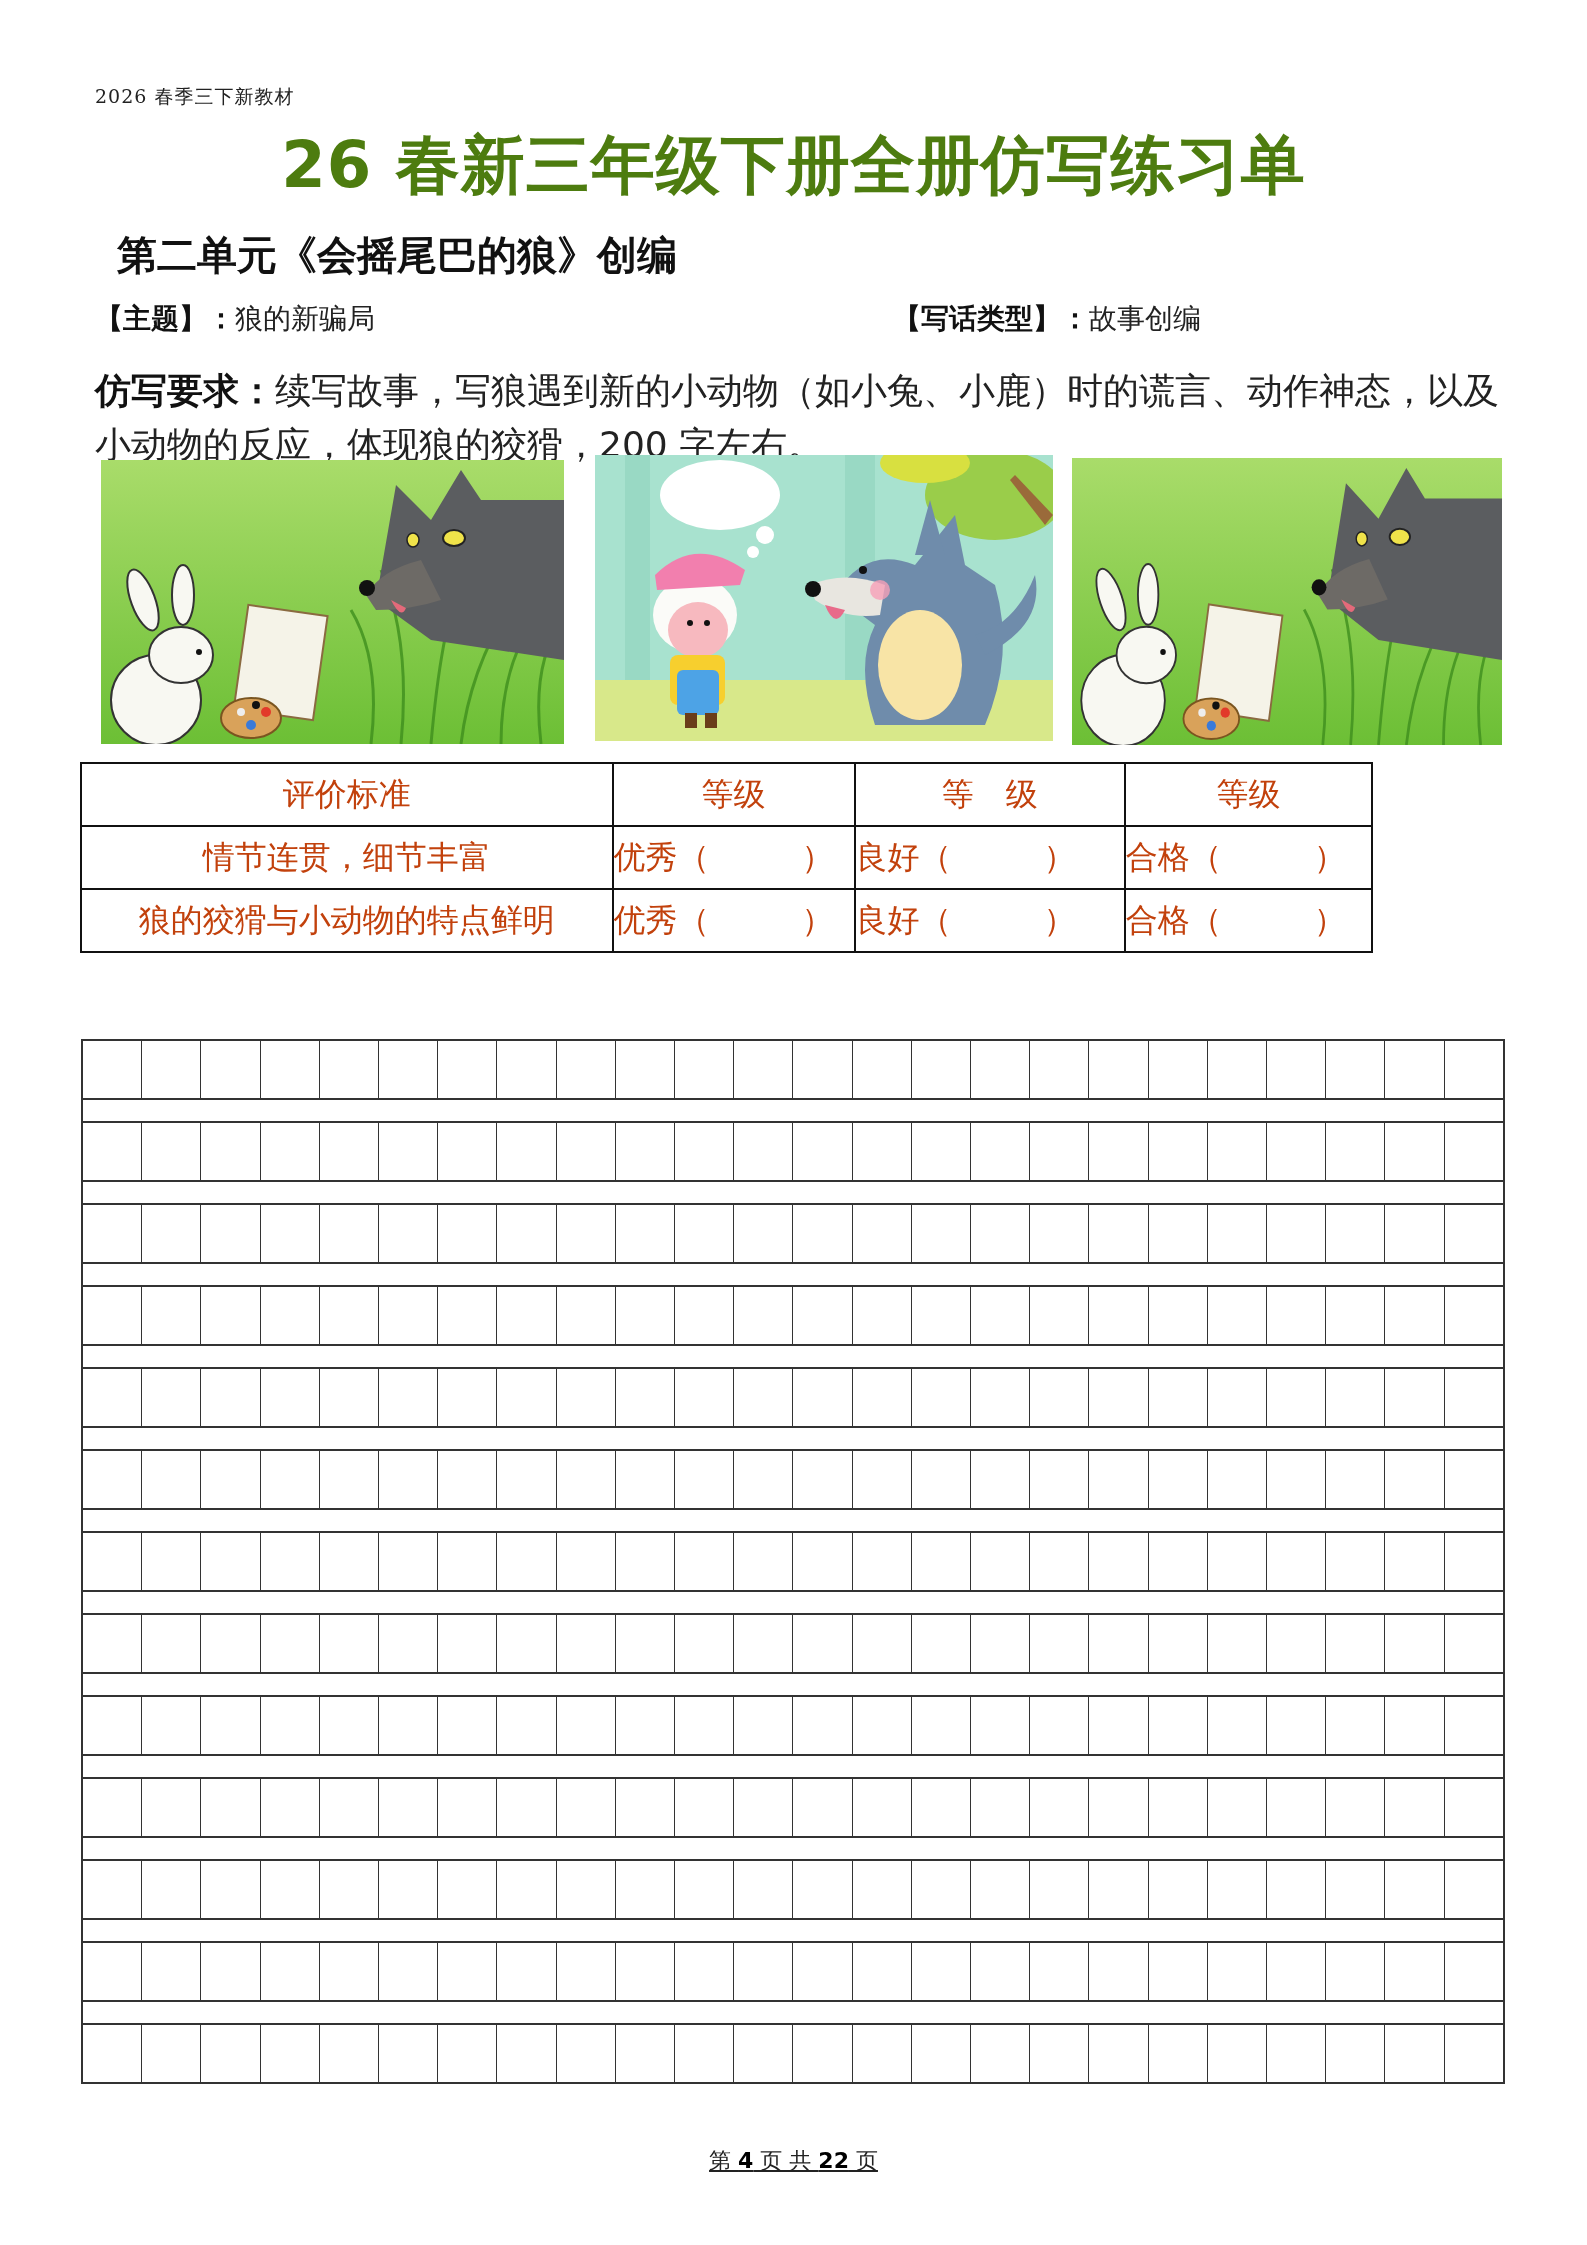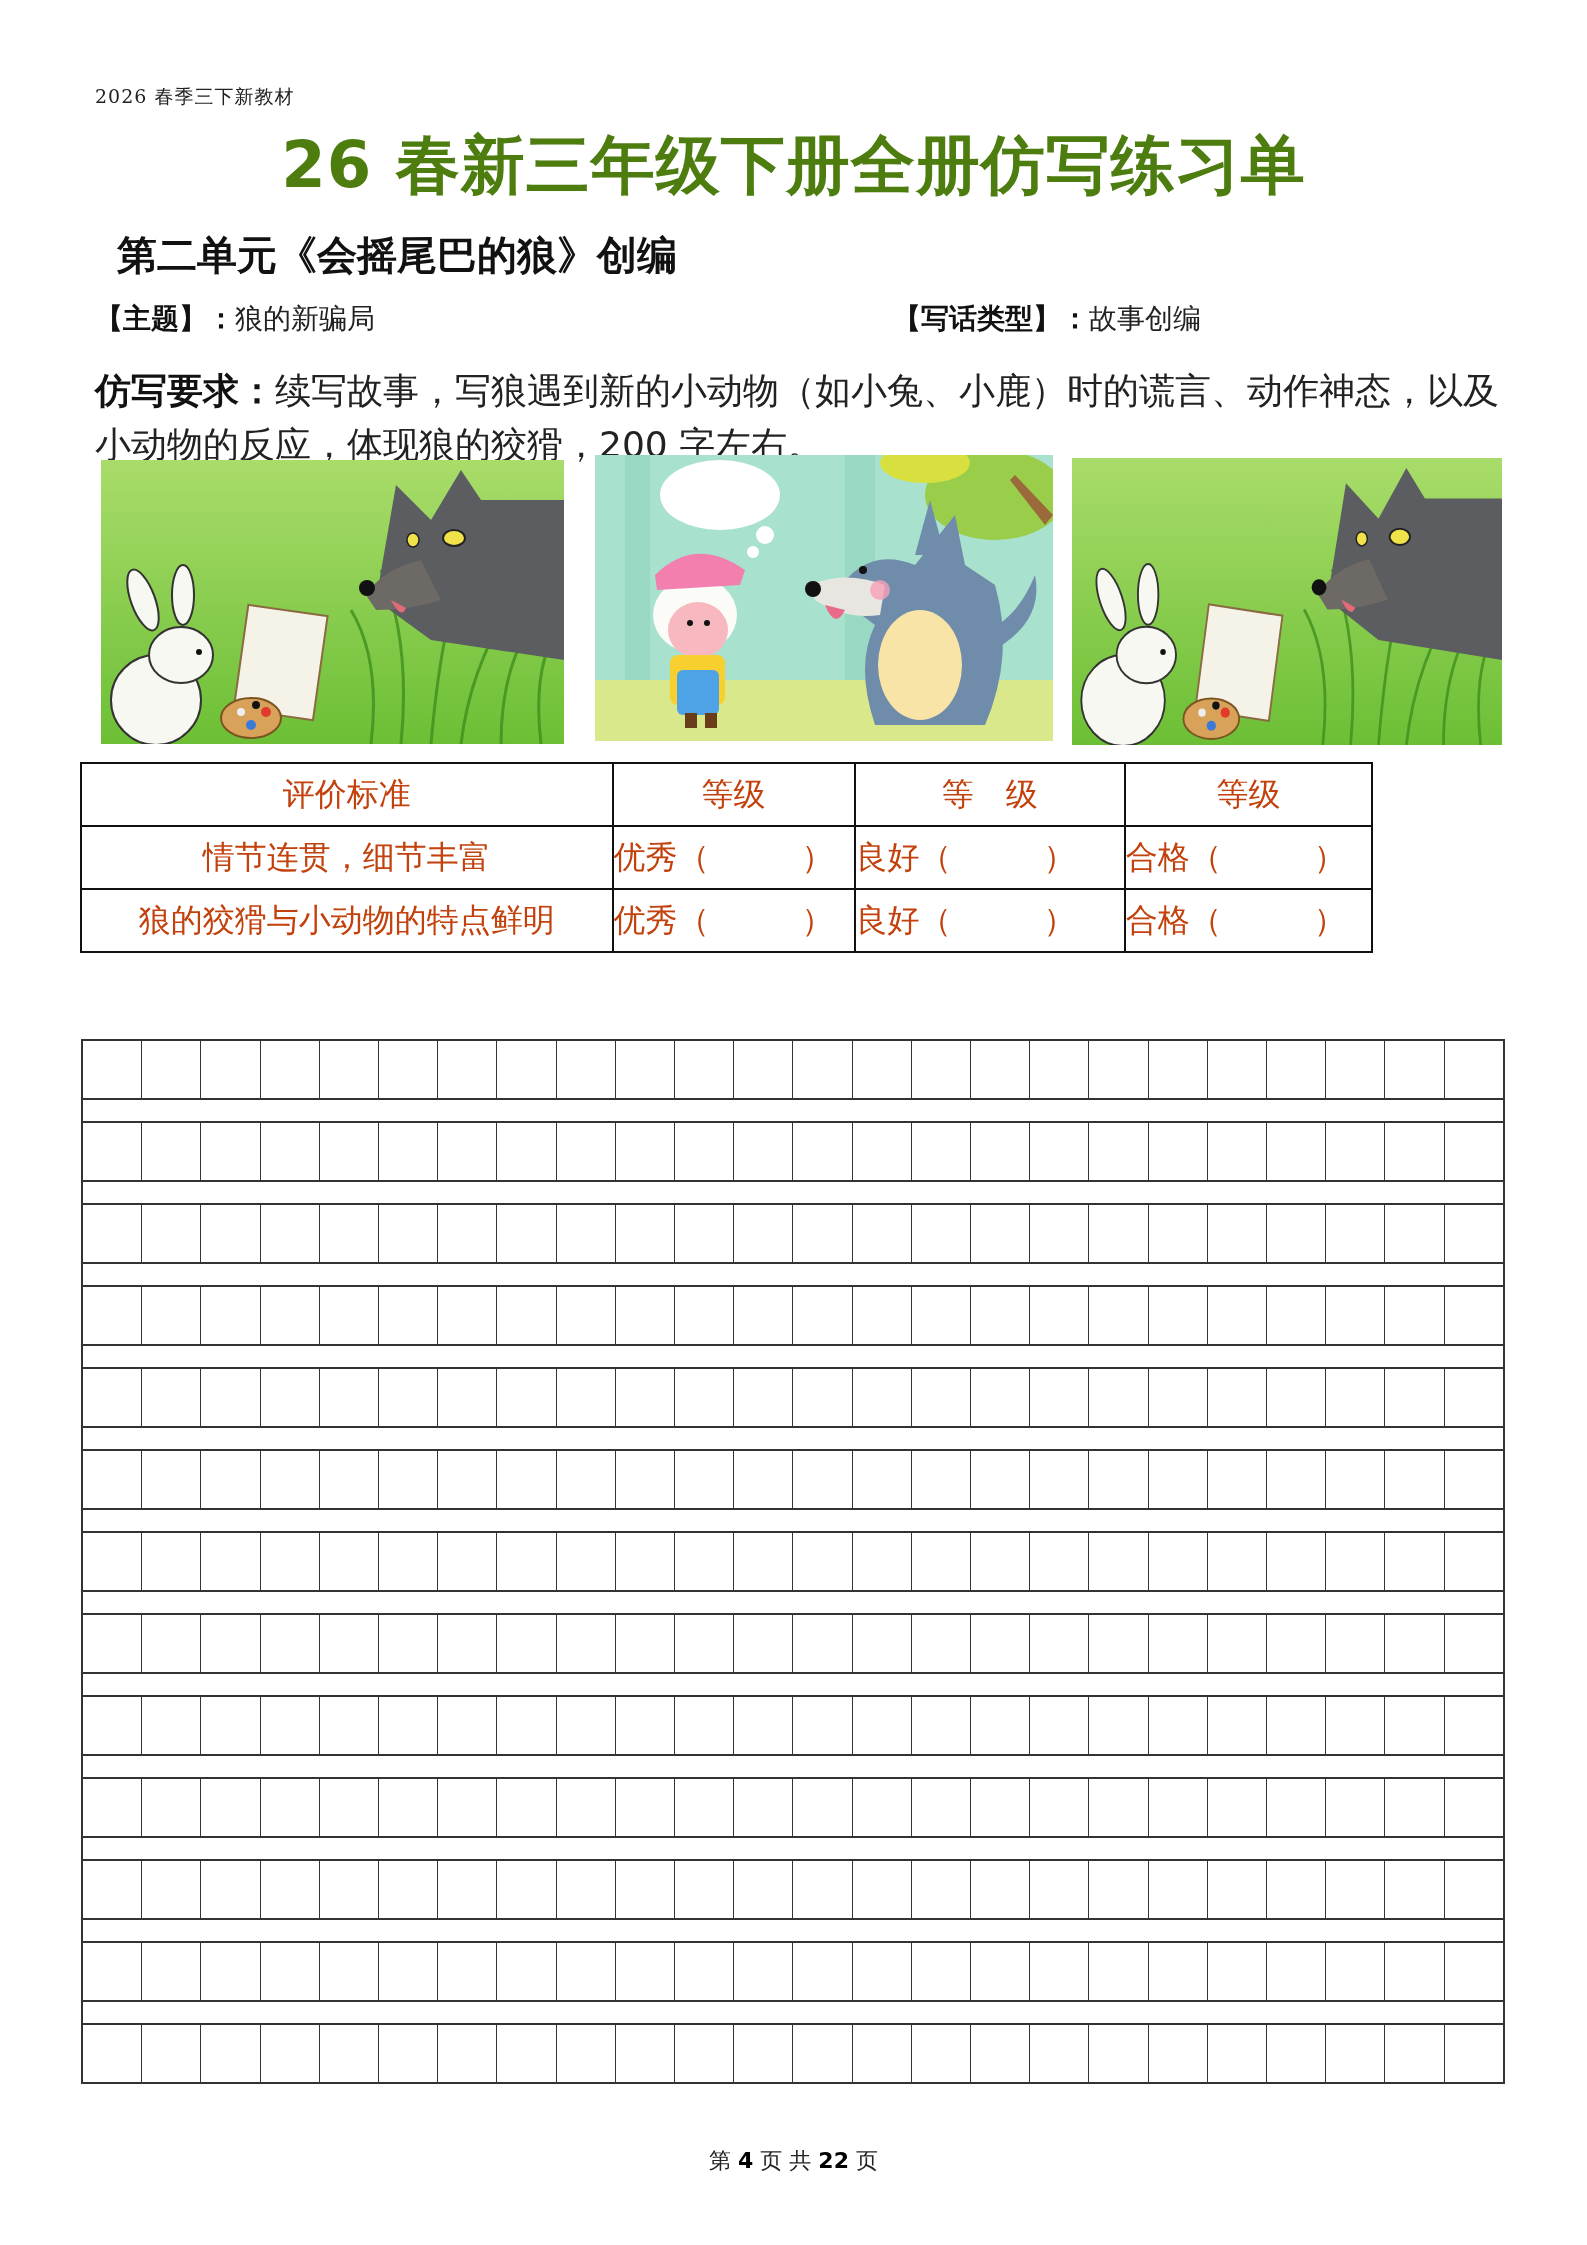--- a/index.html
+++ b/index.html
@@ -33,21 +33,21 @@
     table.rubric td.crit { text-align: center; }
     table.rubric td.grade { text-align: left; }
     .gap { display: inline-block; width: 92px; }
 
     .grid { position: absolute; left: 81px; top: 1039px; width: 1424px; border-left: 2px solid #333; border-right: 2px solid #333; box-sizing: border-box; }
     .grid-row { display: flex; height: 61px; border-top: 2.5px solid #333; border-bottom: 2.5px solid #333; box-sizing: border-box; }
     .grid-gap { height: 21px; }
     .cell { flex: 1 1 0; border-right: 1.5px solid #333; box-sizing: border-box; }
     .cell:last-child { border-right: none; }
 
-    .footer { left: 0; width: 1587px; top: 2146px; text-align: center; font-size: 22px; font-family: "DejaVu Sans", sans-serif; color: #222; }
+    .footer { left: 0; width: 1587px; top: 2146px; text-align: center; font-size: 22px; font-family: "DejaVu Sans", sans-serif; color: #222; text-decoration: underline; }
     .footer b { font-weight: bold; color: #000; }
   </style>
 </head>
 <body>
 
 <div class="abs header-note">2026 春季三下新教材</div>
 <div class="abs title">26 春新三年级下册全册仿写练习单</div>
 
 <div class="abs unit-heading">第二单元《会摇尾巴的狼》创编</div>
 

